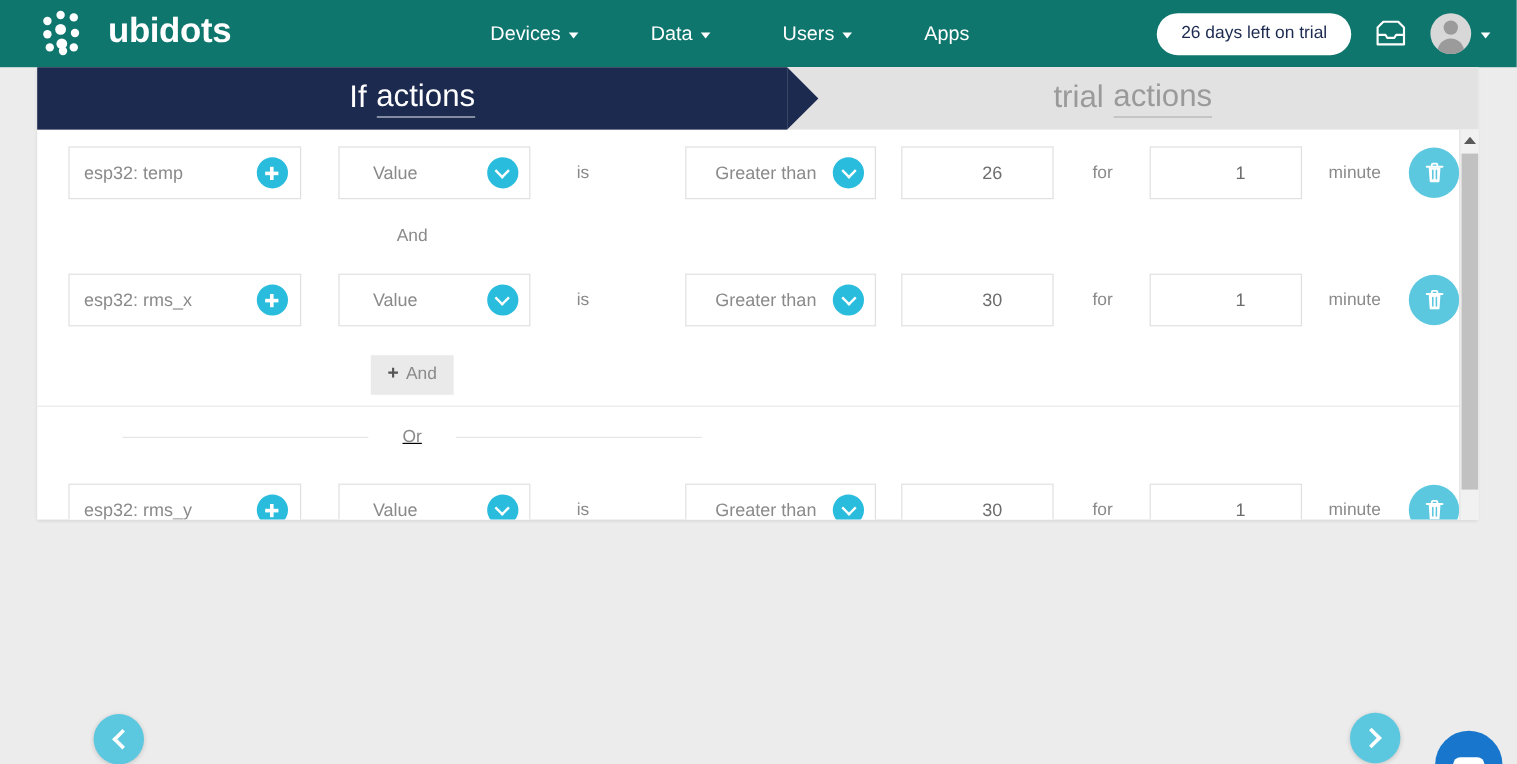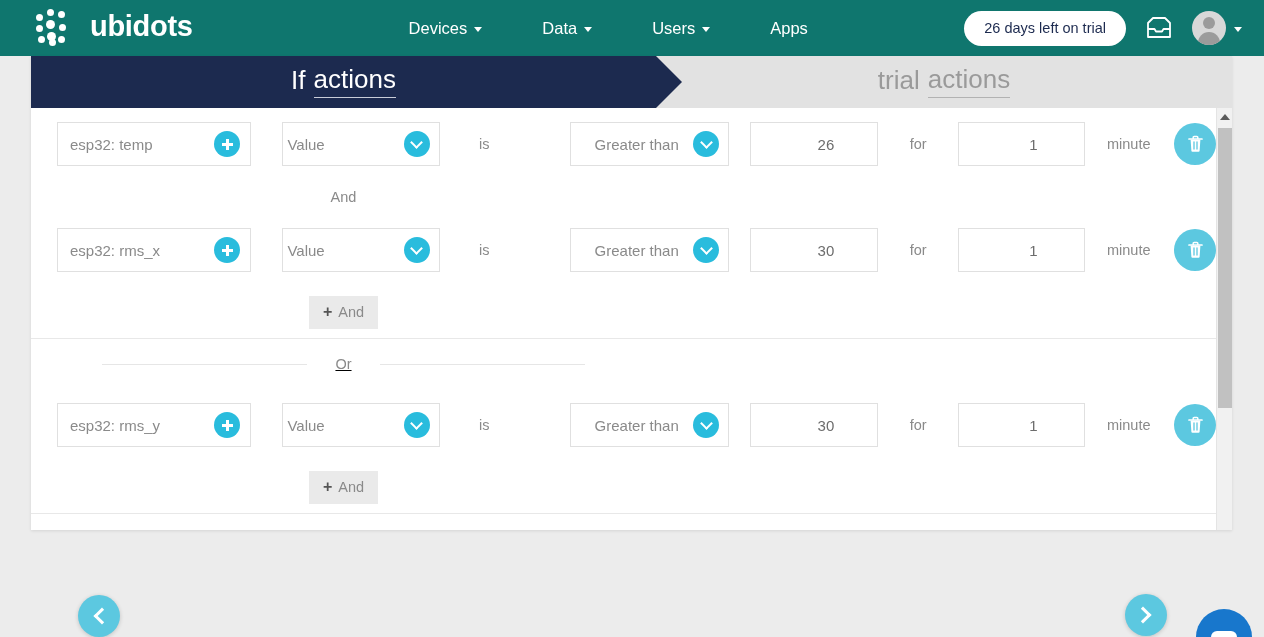--- a/index.html
+++ b/index.html
@@ -176,21 +176,21 @@
     line-height: 1;
   }
   .step-pre { padding-bottom: 5px; line-height: 1; }
   .step-if .step-underline { border-bottom-color: #c9cdd8; }
   .step-then .step-underline { border-bottom-color: #b2b2b2; }
   .step-label { display: inline-flex; gap: 8px; align-items: flex-end; }
 
   
   .rules-viewport {
     position: relative;
-    height: 422px;
+    height: 325px;
     overflow: hidden;
   }
   .rules-inner {
     position: relative;
     width: 1185px;
   }
 
   .group { position: relative; }
 
   .rule-row {
@@ -205,21 +205,21 @@
     border: 1px solid #e0e0e0;
     background: #ffffff;
     display: flex;
     align-items: center;
     position: relative;
     font-size: 15px;
     color: #8a8a8a;
     padding-left: 24px;
   }
   .fld.var   { width: 219px; padding-left: 12px; }
-  .fld.kind  { width: 178px; padding-left: 4px; margin-left: 31px; }
+  .fld.kind  { width: 178px; padding-left: 28px; margin-left: 31px; }
   .fld.cond  { width: 178px; padding-left: 24px; margin-left: 66px; }
   .fld.num   { width: 141px; justify-content: center; color: #6d6d6d; margin-left: 21px; }
   .fld.dur   { width: 141px; justify-content: center; color: #6d6d6d; margin-left: 22px; }
 
   .circ-btn {
     position: absolute;
     right: -10px;
     width: 26px; height: 26px;
     border-radius: 50%;
     background: #29bcdd;

